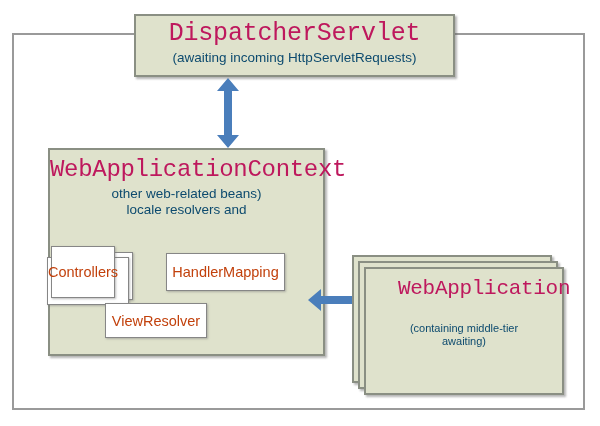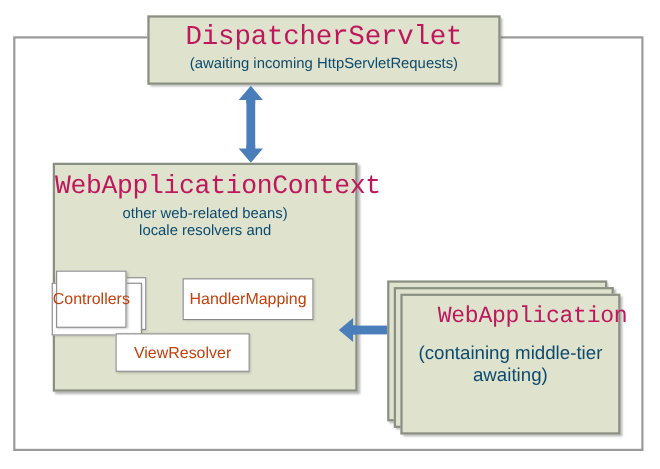--- a/index.html
+++ b/index.html
@@ -103,21 +103,21 @@
   #controllers-stack-back1 {
     left: 47px; top: 257px; width: 82px; height: 48px;
   }
   #controllers-box {
     left: 51px; top: 246px; width: 64px; height: 52px;
   }
   #handler-mapping-box {
     left: 166px; top: 253px; width: 119px; height: 38px;
   }
   #view-resolver-box {
-    left: 105px; top: 303px; width: 122px; height: 35px;
+    left: 105px; top: 303px; width: 102px; height: 35px;
   }
   .inner-label {
     display: flex;
     align-items: center;
     justify-content: center;
     width: 100%;
     height: 100%;
     font-size: 14.5px;
     color: #c2410c;
     text-align: center;
@@ -134,22 +134,22 @@
   #root-context-front {
     left: 364px; top: 267px; width: 200px; height: 128px;
     padding-top: 9px;
   }
   #root-context-front .title {
     font-size: 21px;
     letter-spacing: -0.3px;
     padding-left: 32px;
   }
   #root-context-front .subtitle {
-    font-size: 17px;
-    margin-top: 11px;
+    font-size: 11px;
+    margin-top: 22px;
   }
 
   
   .arrow-v {
     position: absolute;
     left: 214px;
     top: 78px;
     width: 28px;
     height: 70px;
   }

